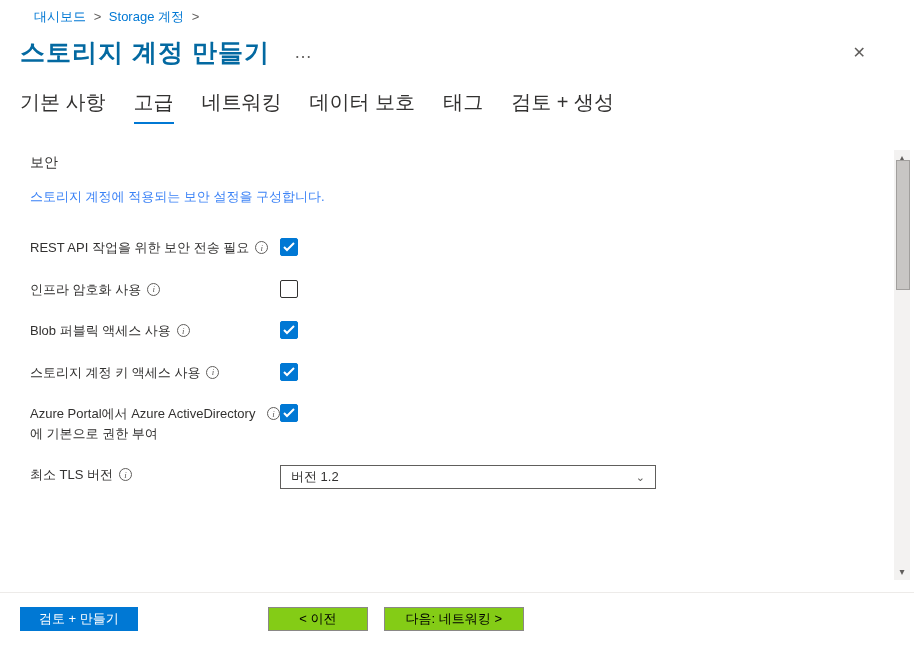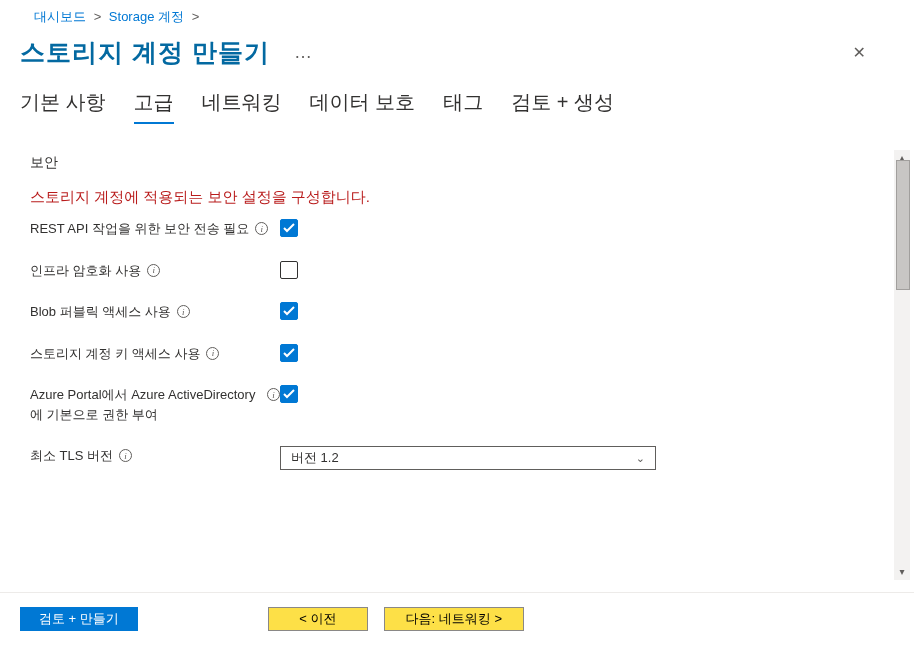--- a/index.html
+++ b/index.html
@@ -116,23 +116,23 @@
       top: 566px;
     }
     .section-title {
       font-size: 14px;
       font-weight: 400;
       color: #323130;
       margin-bottom: 16px;
       margin-top: 10px;
     }
     .section-desc {
-      font-size: 15px;
-      color: #b91c1c;
-      margin-bottom: 12px;
+      font-size: 13px;
+      color: #3b82f6;
+      margin-bottom: 32px;
     }
     .form-row {
       display: flex;
       align-items: flex-start;
       margin-bottom: 22px;
     }
     .form-label {
       width: 250px;
       font-size: 13px;
       color: #323130;
@@ -208,21 +208,21 @@
       gap: 130px;
     }
     .footer-buttons-right {
       display: flex;
       gap: 16px;
     }
     .btn {
       padding: 4px 18px;
       font-size: 13px;
       border: 1px solid #8a8886;
-      background: #fde047;
+      background: #84cc16;
       cursor: pointer;
       min-width: 100px;
       text-align: center;
       height: 24px;
       display: inline-flex;
       align-items: center;
       justify-content: center;
     }
     .btn-primary {
       background: #0078d4;

